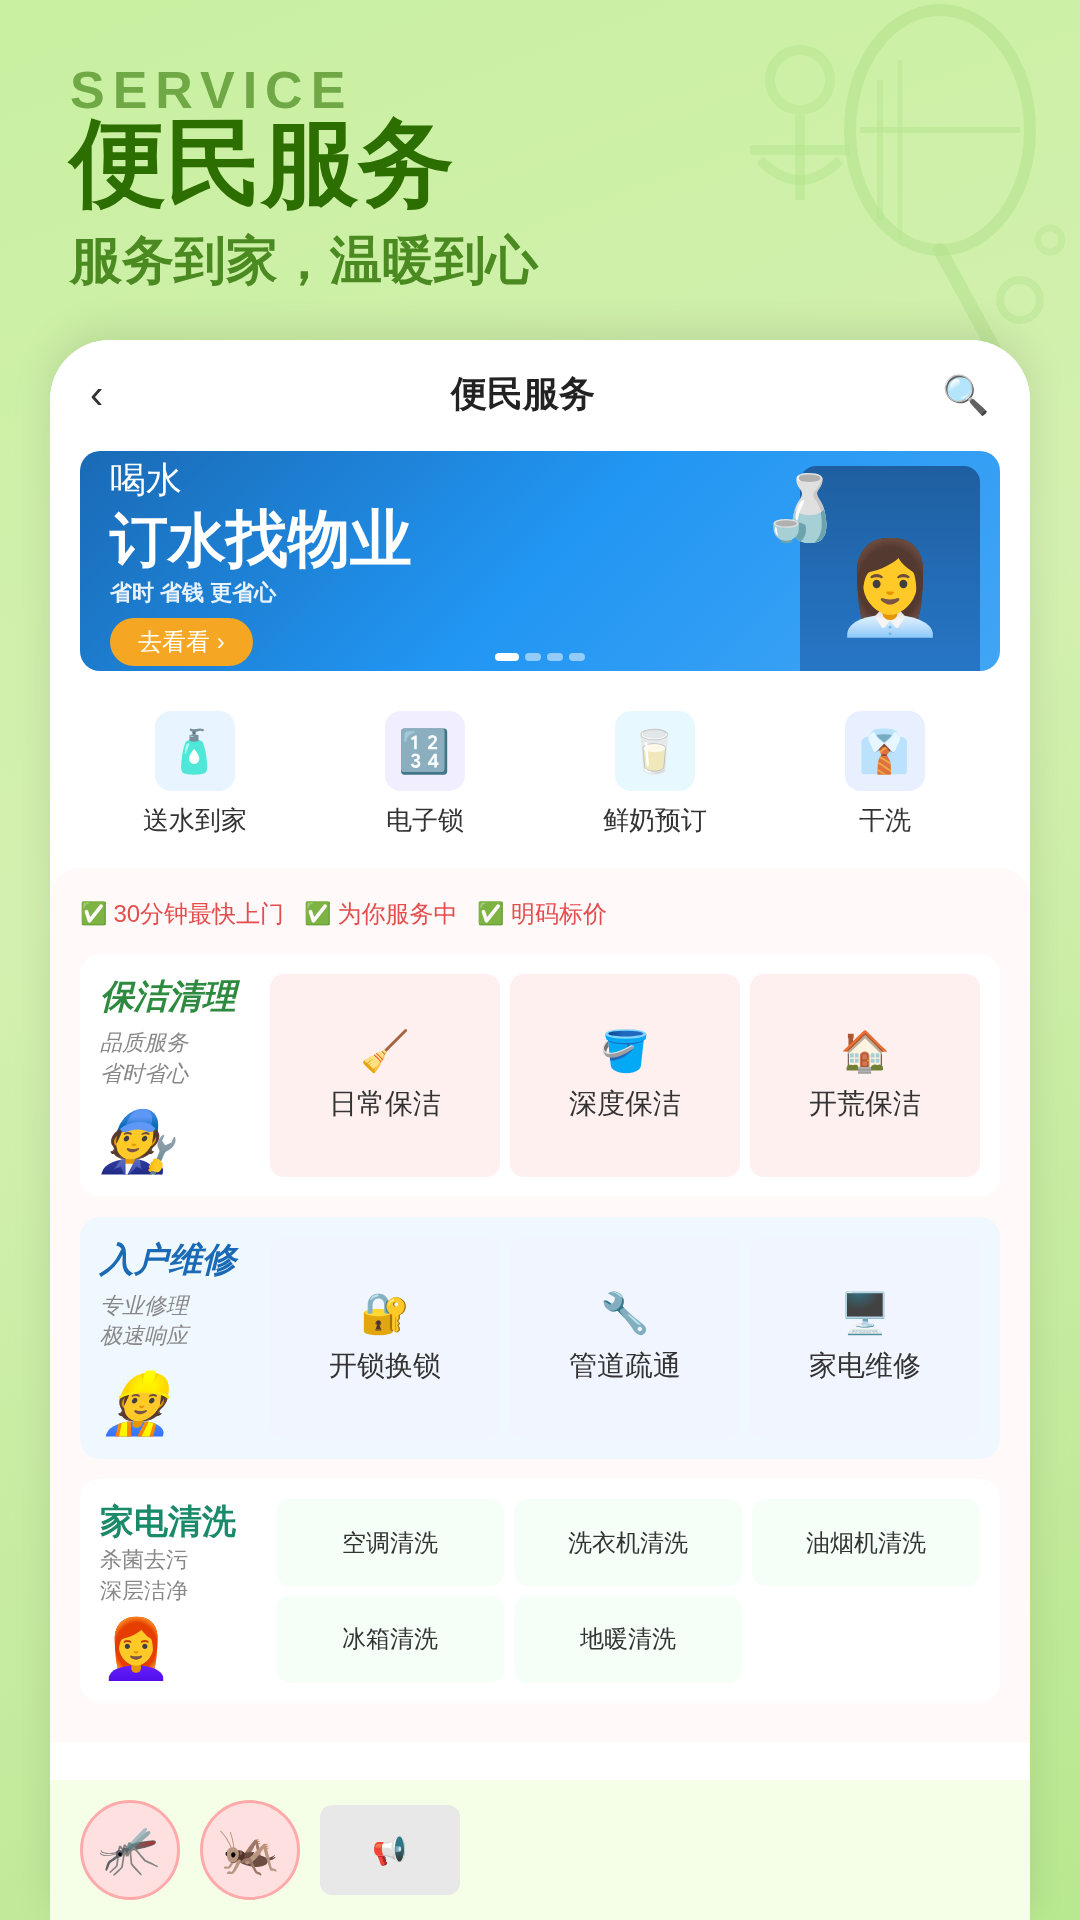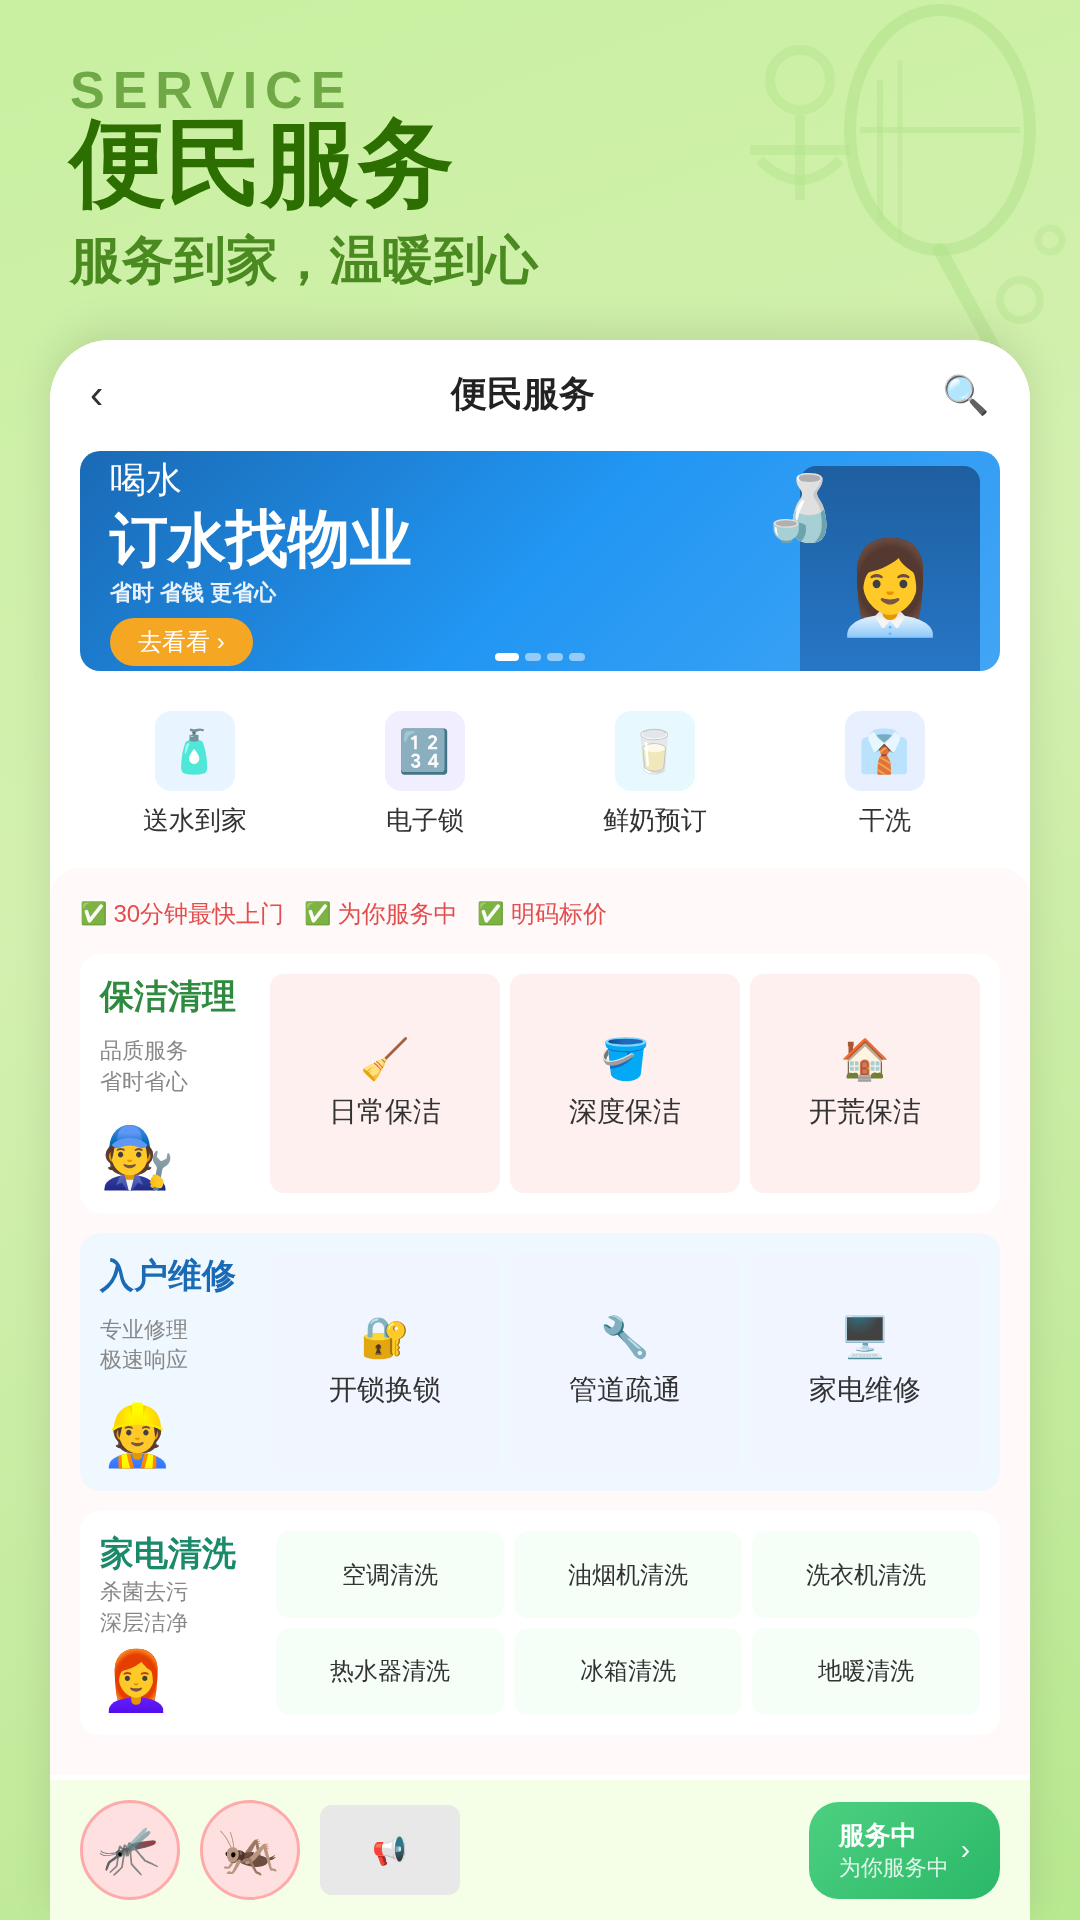--- a/index.html
+++ b/index.html
@@ -208,22 +208,23 @@
     .service-block-inner {
       display: flex;
       padding: 20px;
       gap: 10px;
       align-items: stretch;
     }
     .service-info {
       width: 160px;
       display: flex;
       flex-direction: column;
-      gap: 16px;
+      gap: 8px;
       flex-shrink: 0;
+      font-style: italic;
     }
     .service-title {
       font-size: 34px;
       font-weight: 700;
     }
     .service-title.green { color: #2d8a3e; }
     .service-title.blue { color: #1a6ab5; }
     .service-title.teal { color: #1a8a6a; }
     .service-desc {
       font-size: 22px;
@@ -490,37 +491,29 @@
         <div class="appliance-info">
           <div class="service-title teal">家电清洗</div>
           <div class="service-desc">
             <span>杀菌去污</span><br>
             <span>深层洁净</span>
           </div>
           <div style="font-size:58px;margin-top:8px;">👩‍🦰</div>
         </div>
         <div class="appliance-grid">
           <div class="appliance-card">空调清洗</div>
+          <div class="appliance-card">洗衣机清洗</div>
           <div class="appliance-card">油烟机清洗</div>
-          <div class="appliance-card">洗衣机清洗</div>
-          <div class="appliance-card">热水器清洗</div>
           <div class="appliance-card">冰箱清洗</div>
           <div class="appliance-card">地暖清洗</div>
         </div>
       </div>
     </div>
 
   </div>
 
   <div class="bottom-bar">
     <div class="pest-img" style="background:#ffe0e0;border:3px solid #ffaaaa;">🦟</div>
     <div class="pest-img" style="background:#ffe0e0;border:3px solid #ffaaaa;">🦗</div>
     <div style="width:140px;height:90px;background:#e8e8e8;border-radius:12px;display:flex;align-items:center;justify-content:center;font-size:28px;color:#888;">📢</div>
-    <div class="service-status-bar">
-      <div>
-        <div class="status-text">服务中</div>
-        <div class="status-sub">为你服务中</div>
-      </div>
-      <span class="status-arrow">›</span>
-    </div>
   </div>
 
 </div>
 
 </body></html>

